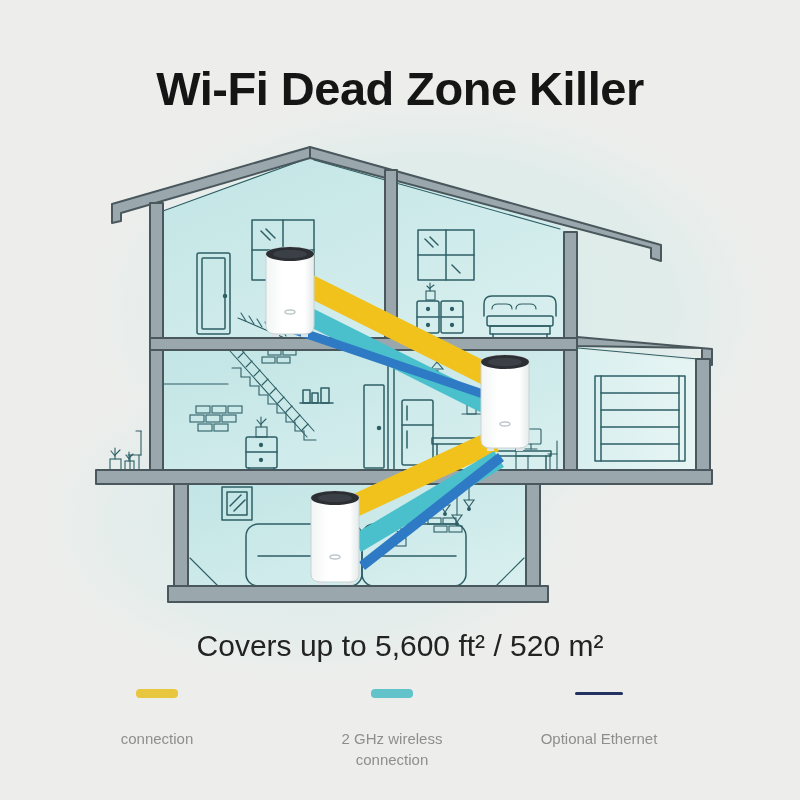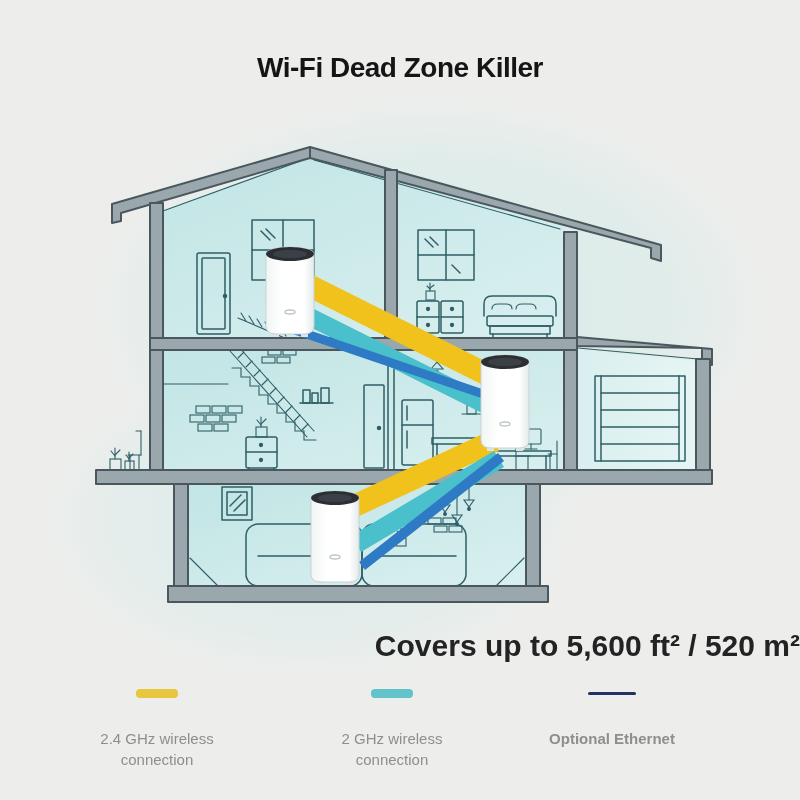--- a/index.html
+++ b/index.html
@@ -6,32 +6,32 @@
     --band-24ghz:#f2c21c; --band-5ghz:#49c0cc; --band-ethernet:#2e7ac5;
     --structure-fill:#9aa8ad; --structure-outline:#4a585d; --interior-line:#2e5f66;
     --room-fill:#c2e5e5; --room-fill-light:#d9efef; --unit-top:#2b2f33; --unit-body:#ffffff;
     --background:#edeeec; --glow:#d6ebe9;
   }
   html,body{margin:0;padding:0;}
   body{font-family:"Liberation Sans","DejaVu Sans",sans-serif;background:#fff;}
   .stage{position:relative;width:800px;height:800px;background:var(--background);overflow:hidden;}
   .scene{position:absolute;left:0;top:0;width:800px;height:800px;}
   .page-title{
-    position:absolute;top:52px;left:0;right:0;margin:0;text-align:center;
-    font-size:28px;font-weight:700;color:#151515;letter-spacing:-.5px;
+    position:absolute;top:52px;left:0;right:0;margin:9px;text-align:center;
+    font-size:47px;font-weight:700;color:#151515;letter-spacing:-.5px;
   }
   .coverage{
-    position:absolute;top:629px;left:0;right:0;text-align:right;
-    font-size:30px;font-weight:700;color:#232323;letter-spacing:0;
+    position:absolute;top:629px;left:0;right:0;text-align:center;
+    font-size:30px;font-weight:400;color:#232323;letter-spacing:0;
   }
   .legend{position:absolute;left:0;top:686px;width:800px;height:90px;}
   .legend-item{position:absolute;top:0;width:220px;text-align:center;}
   .legend-item.pos-0{left:47px;}
   .legend-item.pos-1{left:282px;}
-  .legend-item.pos-2{left:502px;font-weight:bold;}
+  .legend-item.pos-2{left:489px;}
   .swatch{display:inline-block;vertical-align:top;}
   .swatch.thick{width:42px;height:9px;border-radius:4px;margin-top:3px;}
   .swatch.thin{width:48px;height:3px;border-radius:2px;margin-top:6px;}
   .legend-label{margin-top:24px;font-size:15px;line-height:1.42;color:#8e8e8e;}
   
   .structure{fill:var(--structure-fill);stroke:var(--structure-outline);stroke-width:2;stroke-linejoin:round;}
   .iline{fill:none;stroke:var(--interior-line);stroke-width:1.5;stroke-linecap:round;stroke-linejoin:round;}
   .iline-thin{fill:none;stroke:var(--interior-line);stroke-width:1.1;stroke-linecap:round;}
   .band-y{fill:var(--band-24ghz);}
   .band-t{fill:var(--band-5ghz);}
@@ -372,21 +372,20 @@
   </svg>
 
   <h1 class="page-title">Wi-Fi Dead Zone Killer</h1>
 
   <div class="coverage">Covers up to 5,600 ft² / 520 m²</div>
 
   <div class="legend">
     <div class="legend-item pos-0">
       <span class="swatch thick" style="background: rgb(232, 198, 62);"></span>
       <div class="legend-label">
-        <div>2.4 GHz wireless</div>
         <div>connection</div>
       </div>
     </div>
     <div class="legend-item pos-1">
       <span class="swatch thick" style="background: rgb(98, 195, 203);"></span>
       <div class="legend-label">
         <div>2 GHz wireless</div>
         <div>connection</div>
       </div>
     </div>

